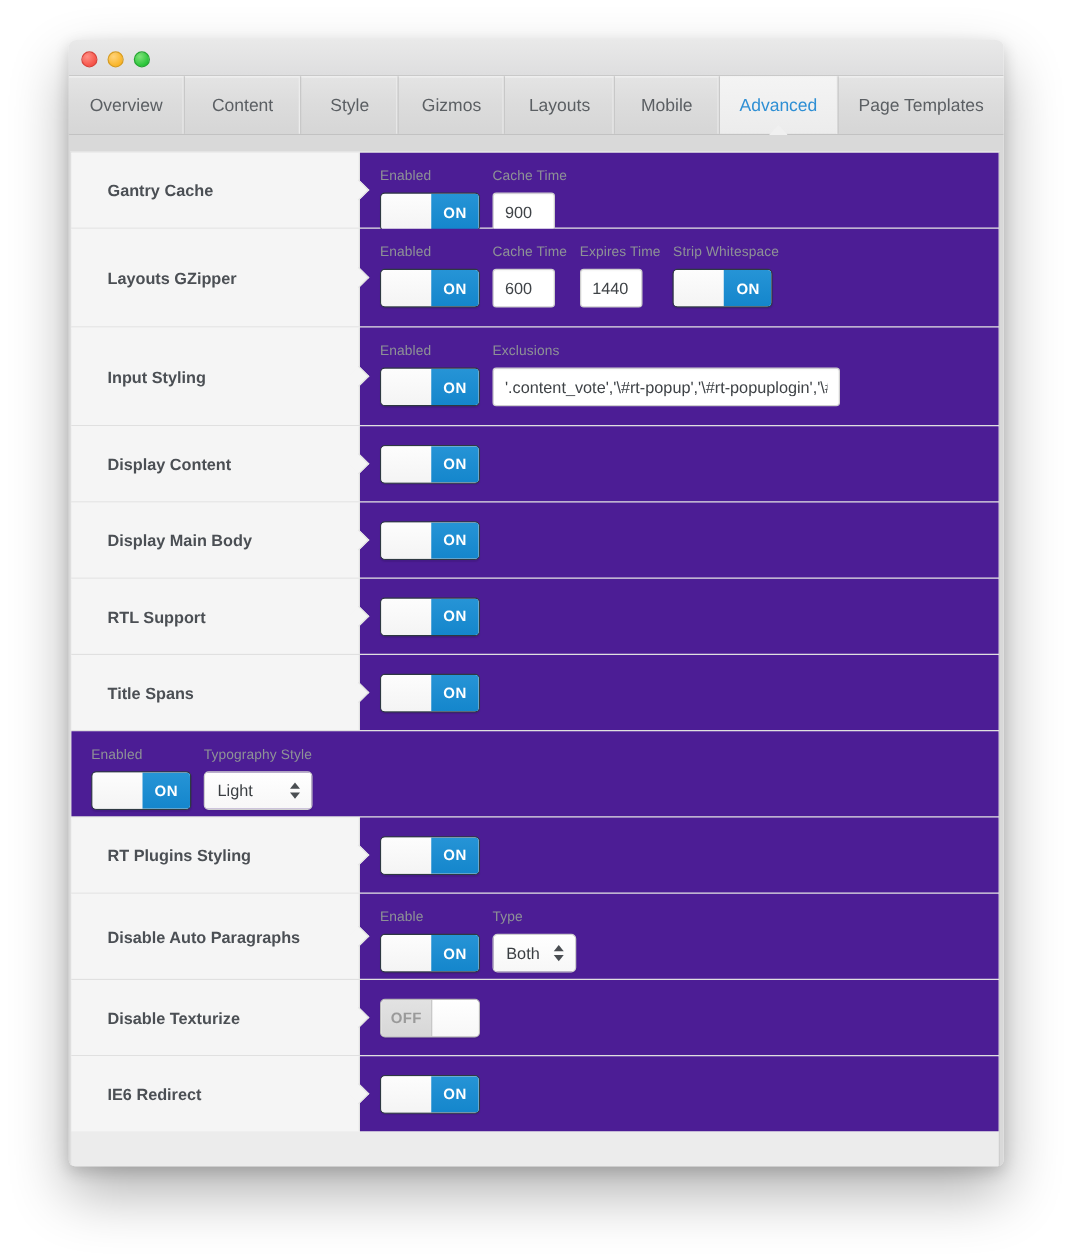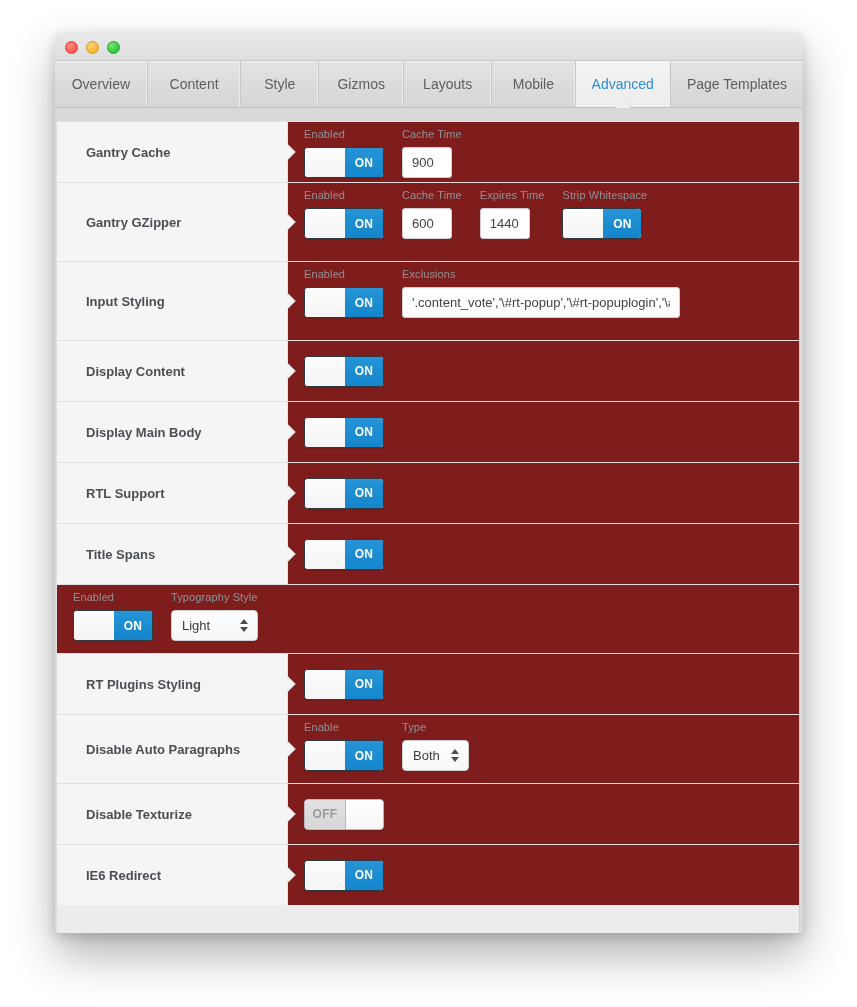--- a/index.html
+++ b/index.html
@@ -156,24 +156,24 @@
     background: #f5f5f5;
     border-top: 1px solid #e3e3e3;
     border-right: 1px solid #e3e3e3;
     transform: rotate(45deg);
   }
 
   .row-fields {
     flex: 1 1 auto;
     display: flex;
     align-items: flex-start;
-    gap: 18px;
-    padding: 6px 0 13px 16px;
+    gap: 10px;
+    padding: 13px 0 13px 16px;
     box-sizing: border-box;
-    background: #7f1d1d;
+    background: #4c1d95;
   }
 
   .field { display: flex; flex-direction: column; }
   .field-label {
     font-size: 11px;
     color: #8e9296;
     margin-bottom: 6px;
     letter-spacing: 0.1px;
     line-height: 13px;
   }
@@ -324,21 +324,21 @@
                   <span class="state">ON</span>
                 </div>
               </div>
               <div class="field">
                 <div class="field-label">Cache Time</div>
                 <input type="text" class="text-input w-small" value="900" style="">
               </div>
             </div>
           </div>
           <div class="row" style="height: 78px;">
-            <div class="row-label">Gantry GZipper</div>
+            <div class="row-label">Layouts GZipper</div>
             <div class="row-fields">
               <div class="field">
                 <div class="field-label">Enabled</div>
                 <div class="toggle">
                   <span class="knob"></span>
                   <span class="state">ON</span>
                 </div>
               </div>
               <div class="field">
                 <div class="field-label">Cache Time</div>

